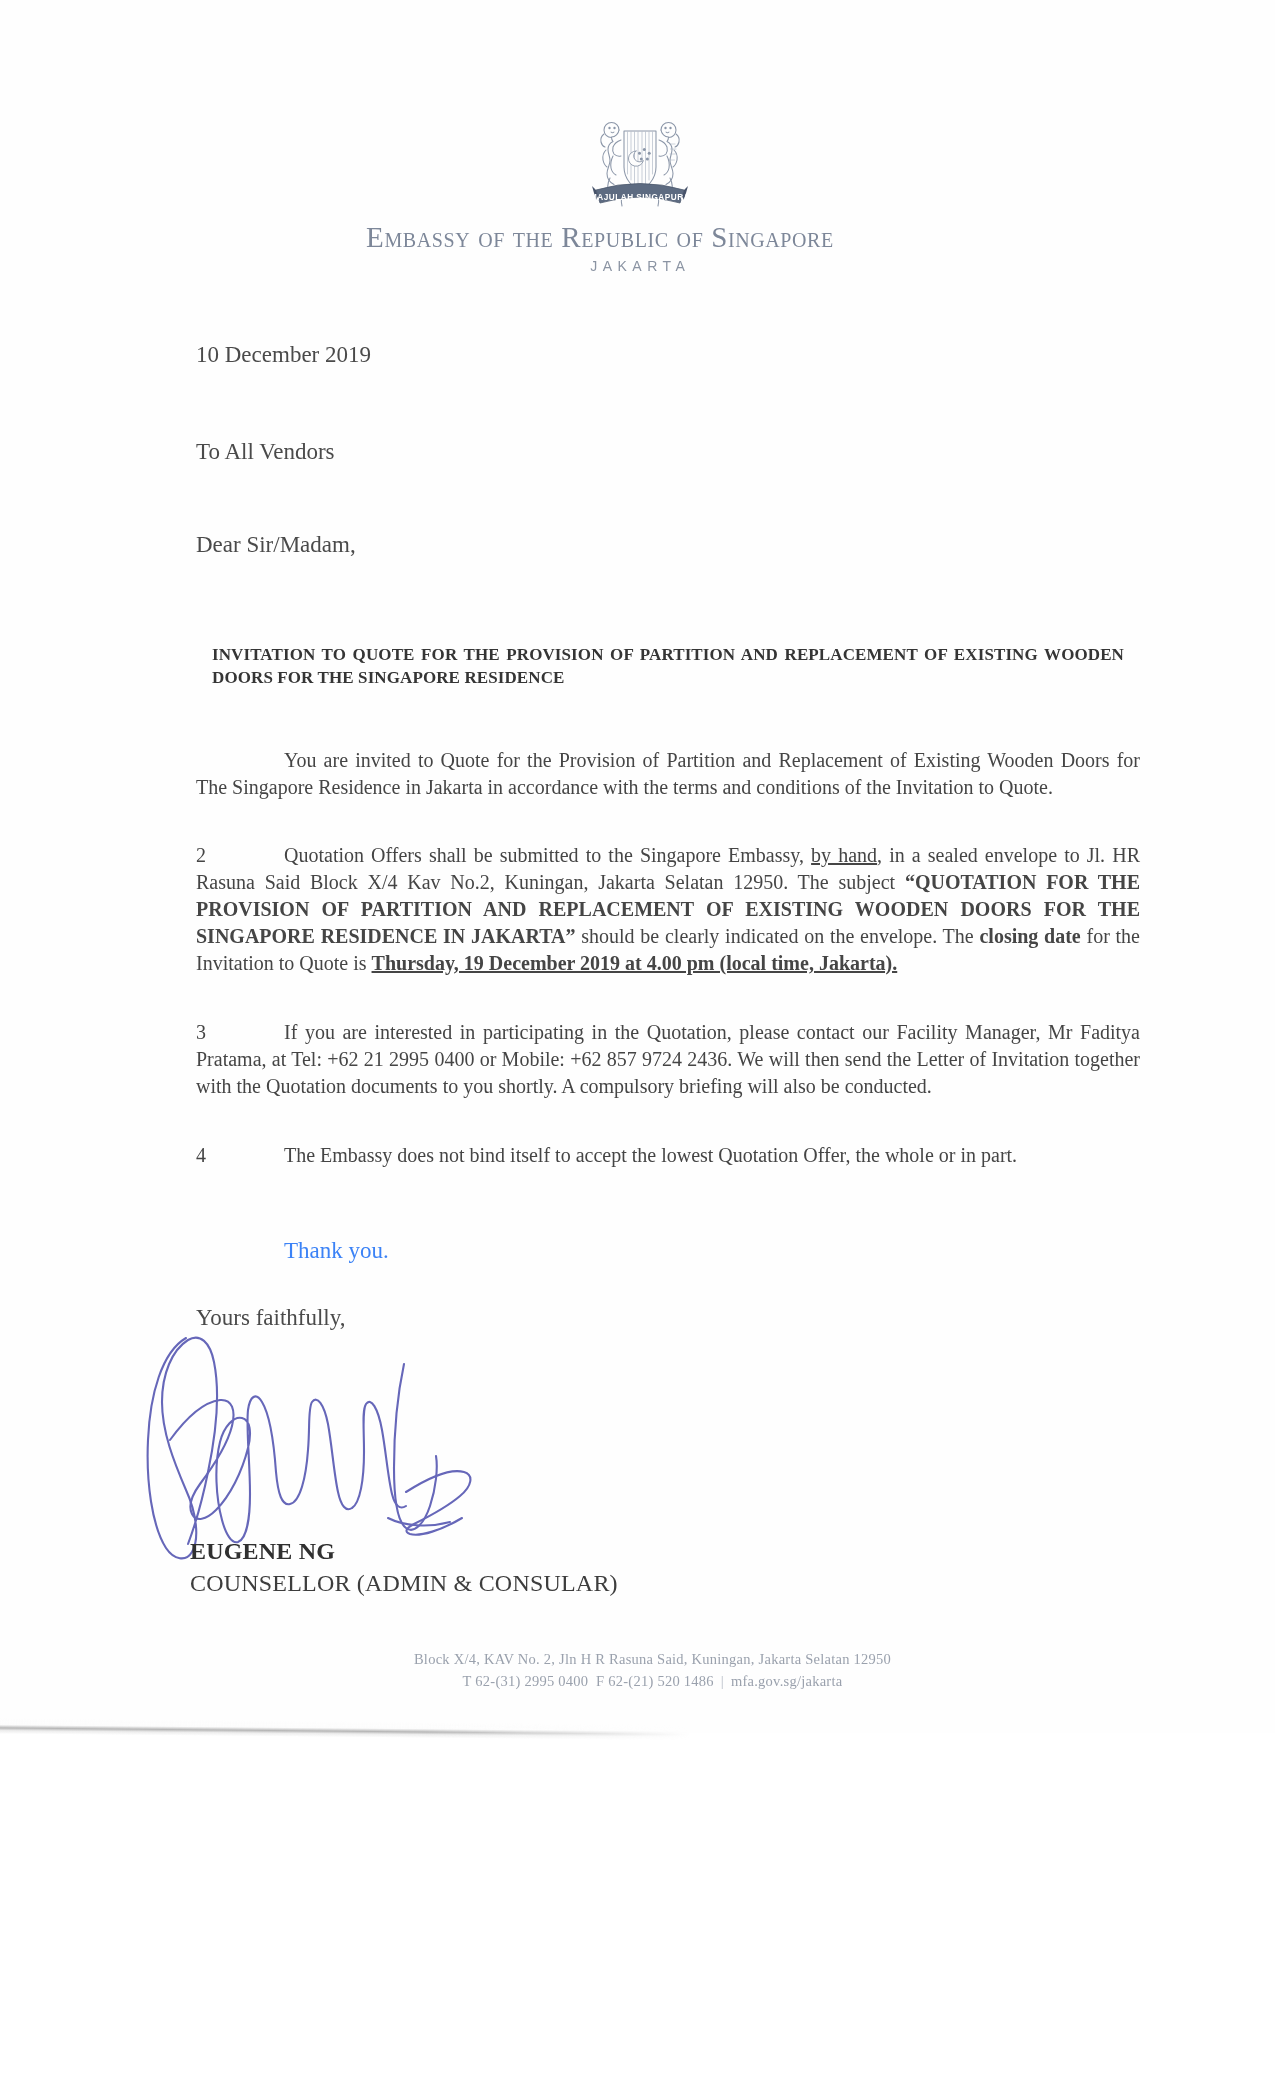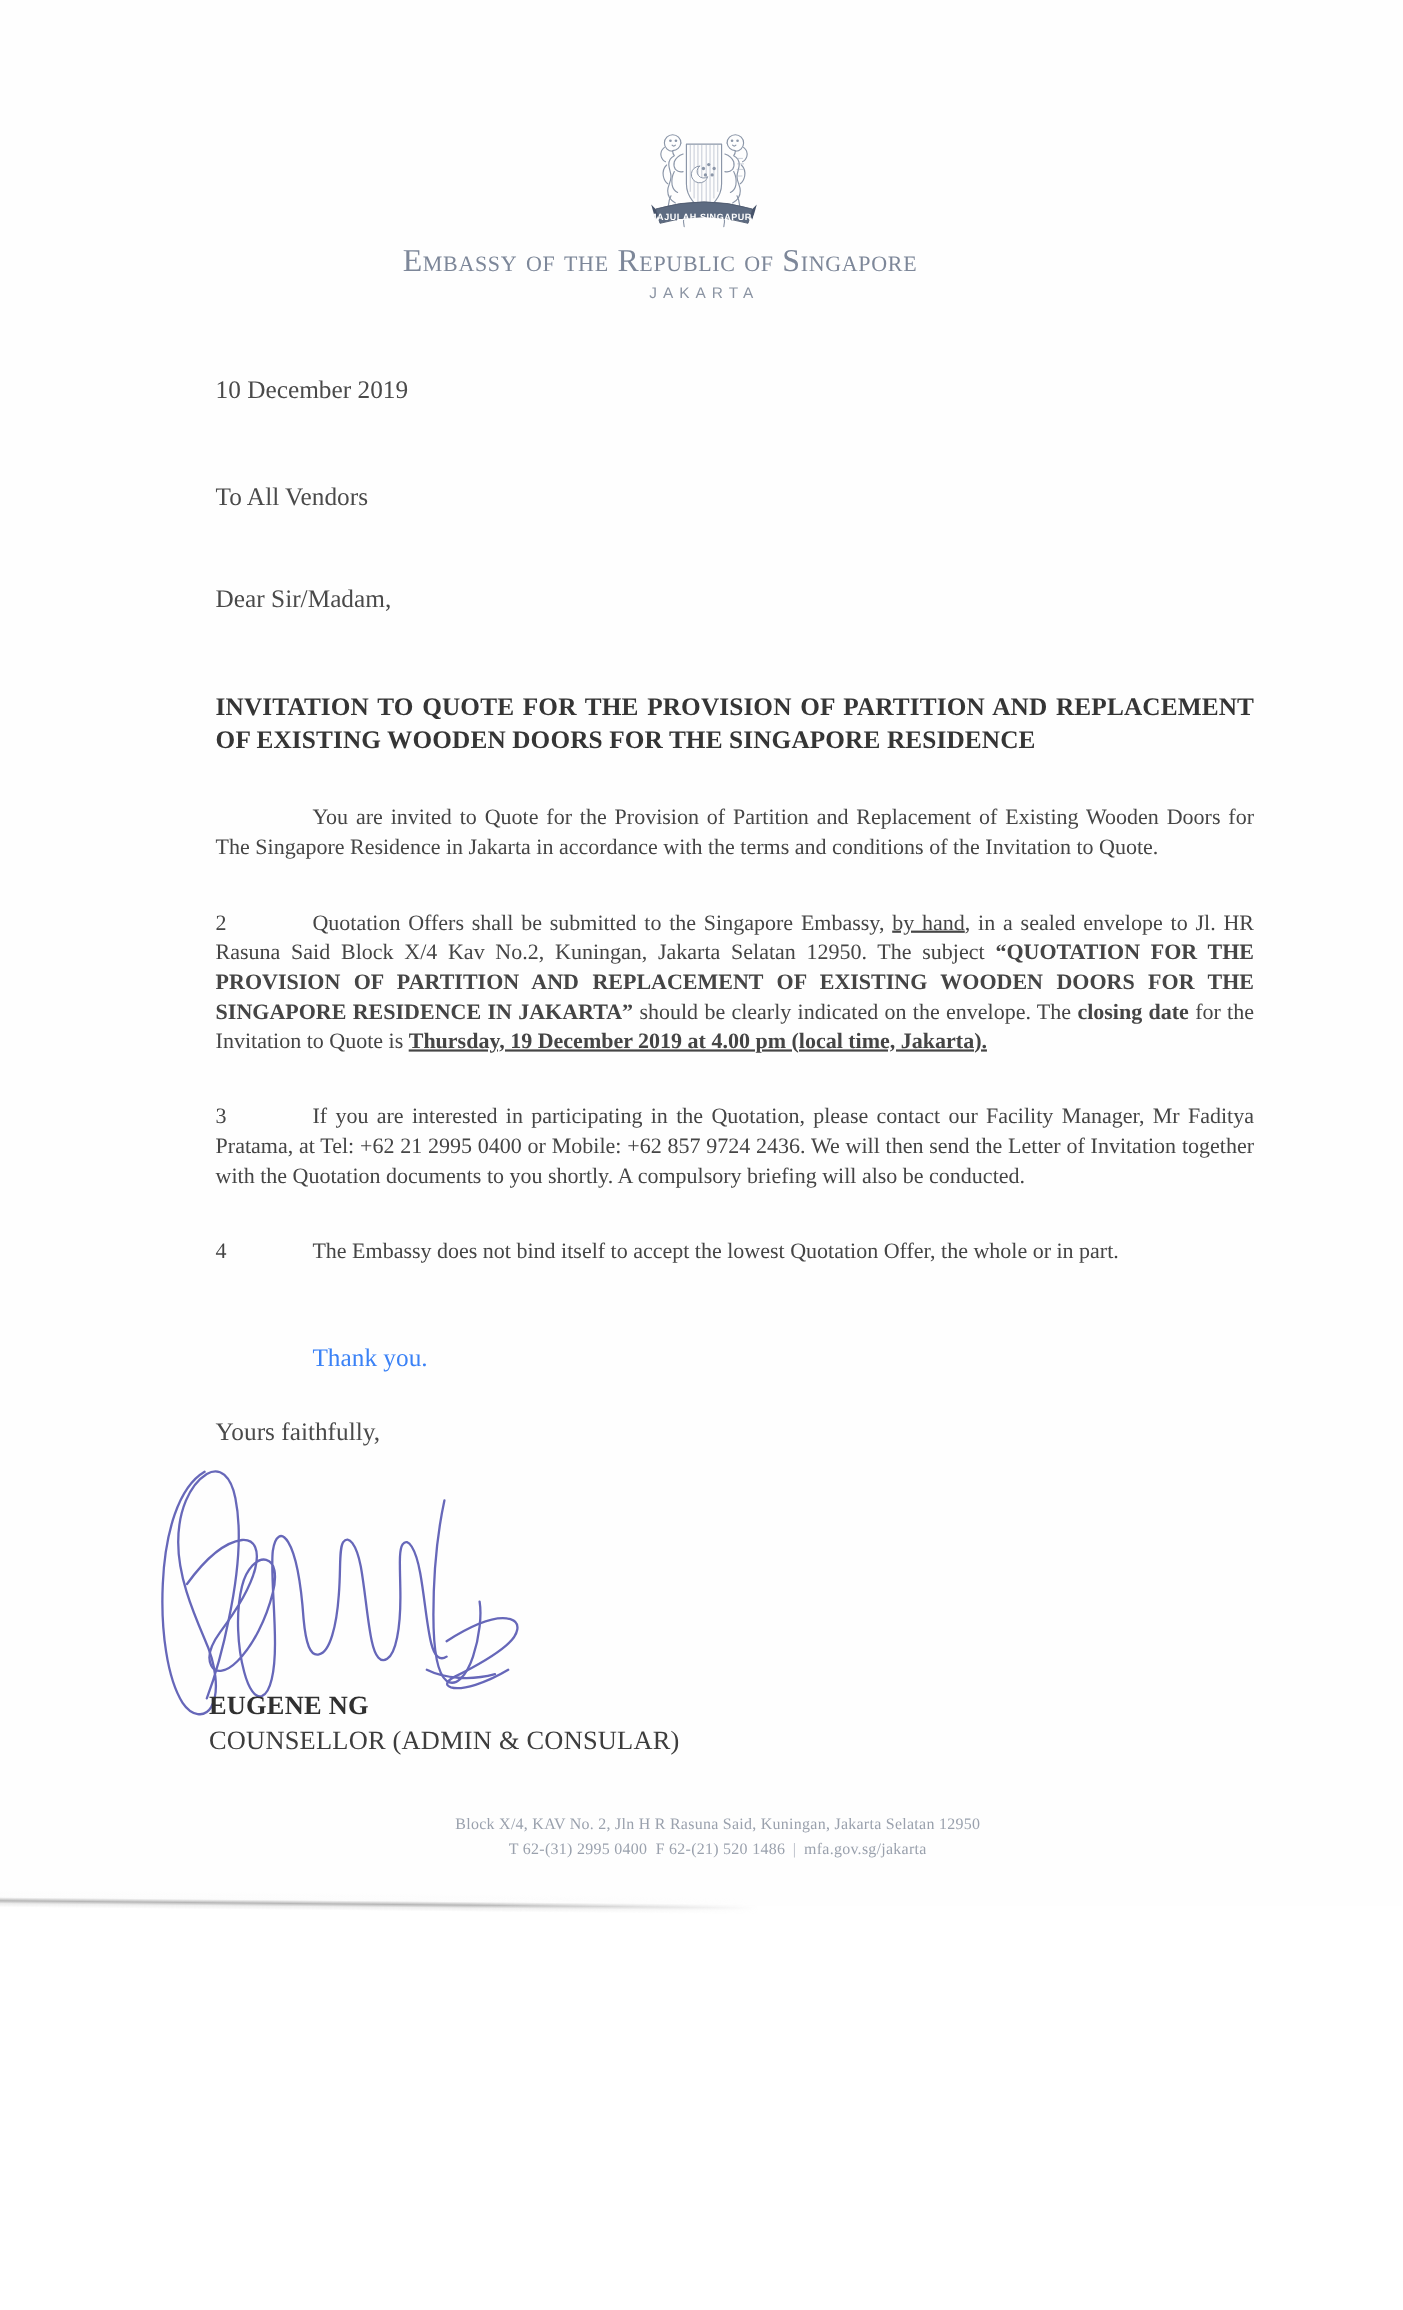--- a/index.html
+++ b/index.html
@@ -94,27 +94,27 @@
     font-size: 23px;
     line-height: 1.34;
     color: #4a4a4a;
     margin: 0;
   }
   .gap-a { height: 66px; }
   .gap-b { height: 62px; }
   .gap-c { height: 68px; }
 
   .subject {
-    font-size: 23px;
+    font-size: 17px;
     line-height: 1.30;
     font-weight: bold;
     text-align: justify;
     text-align-last: left;
     color: #353535;
-    margin: 0;
+    margin: 16px;
     letter-spacing: 0.1px;
   }
 
   .para {
     font-size: 20px;
     line-height: 1.345;
     text-align: justify;
     text-align-last: left;
     color: #454545;
     margin: 0;

